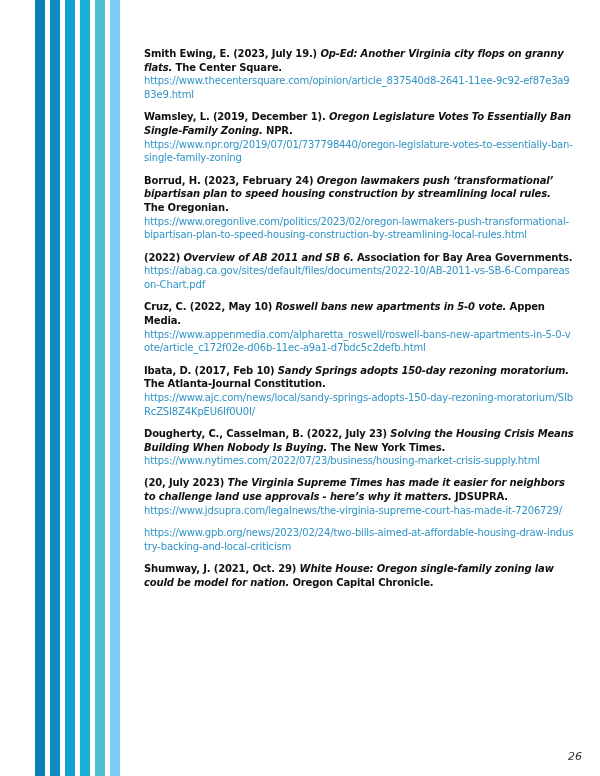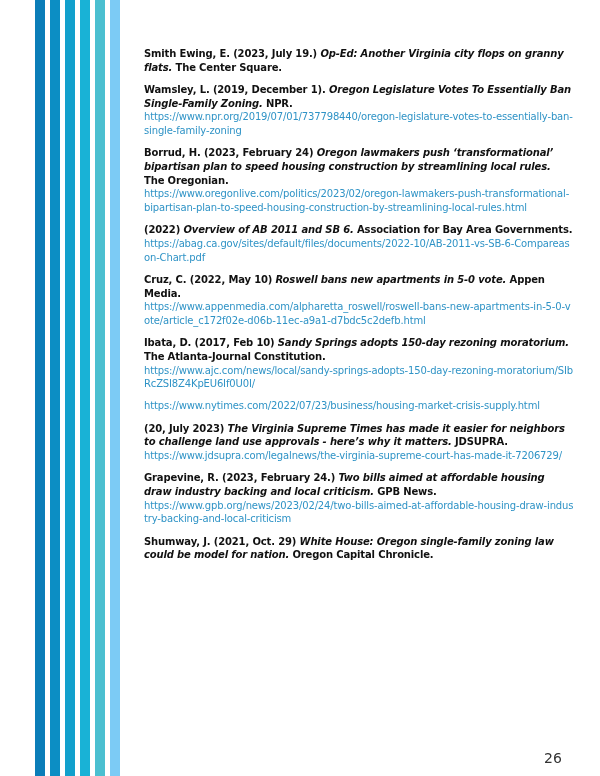--- a/index.html
+++ b/index.html
@@ -48,41 +48,43 @@
     }
     .url {
       display: block;
       color: #2f93c6;
       font-weight: normal;
       word-break: break-all;
       text-decoration: none;
     }
     .page-number {
       position: absolute;
-      left: 544px;
+      left: 568px;
       top: 750px;
-      font-size: 14px;
+      font-size: 11px;
       color: #333333;
+      font-style: italic;
     }
   </style>
 </head>
 <body>
 
 <div class="stripes">
   <div class="stripe" style="left: 35px; background: rgb(11, 125, 184);"></div>
   <div class="stripe" style="left: 50px; background: rgb(12, 142, 196);"></div>
   <div class="stripe" style="left: 65px; background: rgb(18, 160, 204);"></div>
   <div class="stripe" style="left: 80px; background: rgb(25, 178, 214);"></div>
   <div class="stripe" style="left: 95px; background: rgb(75, 191, 208);"></div>
   <div class="stripe" style="left: 110px; background: rgb(124, 203, 245);"></div>
 </div>
 
 <div class="content">
   <div class="entry">
     <span class="cite"><span>Smith Ewing, E. (2023, July 19.) </span><span class="title">Op-Ed: Another Virginia city flops on granny flats.</span><span> The Center Square.</span></span>
+    <a class="url">https://www.thecentersquare.com/opinion/article_837540d8-2641-11ee-9c92-ef87e3a983e9.html</a>
   </div>
   <div class="entry">
     <span class="cite"><span>Wamsley, L. (2019, December 1). </span><span class="title">Oregon Legislature Votes To Essentially Ban Single-Family Zoning.</span><span> NPR.</span></span>
     <a class="url">https://www.npr.org/2019/07/01/737798440/oregon-legislature-votes-to-essentially-ban-single-family-zoning</a>
   </div>
   <div class="entry">
     <span class="cite"><span>Borrud, H. (2023, February 24) </span><span class="title">Oregon lawmakers push ‘transformational’ bipartisan plan to speed housing construction by streamlining local rules.</span><span> The Oregonian.</span></span>
     <a class="url">https://www.oregonlive.com/politics/2023/02/oregon-lawmakers-push-transformational-bipartisan-plan-to-speed-housing-construction-by-streamlining-local-rules.html</a>
   </div>
   <div class="entry">
@@ -91,28 +93,28 @@
   </div>
   <div class="entry">
     <span class="cite"><span>Cruz, C. (2022, May 10) </span><span class="title">Roswell bans new apartments in 5-0 vote.</span><span> Appen Media.</span></span>
     <a class="url">https://www.appenmedia.com/alpharetta_roswell/roswell-bans-new-apartments-in-5-0-vote/article_c172f02e-d06b-11ec-a9a1-d7bdc5c2defb.html</a>
   </div>
   <div class="entry">
     <span class="cite"><span>Ibata, D. (2017, Feb 10) </span><span class="title">Sandy Springs adopts 150-day rezoning moratorium.</span><span> The Atlanta-Journal Constitution.</span></span>
     <a class="url">https://www.ajc.com/news/local/sandy-springs-adopts-150-day-rezoning-moratorium/SIbRcZSI8Z4KpEU6If0U0I/</a>
   </div>
   <div class="entry">
+    <span class="cite"><span>Dougherty, C., Casselman, B. (2022, July 23) </span><span class="title">Solving the Housing Crisis Means Building When Nobody Is Buying.</span><span> The New York Times.</span></span>
     <a class="url">https://www.nytimes.com/2022/07/23/business/housing-market-crisis-supply.html</a>
   </div>
   <div class="entry">
     <span class="cite"><span>(20, July 2023) </span><span class="title">The Virginia Supreme Times has made it easier for neighbors to challenge land use approvals - here’s why it matters.</span><span> JDSUPRA.</span></span>
     <a class="url">https://www.jdsupra.com/legalnews/the-virginia-supreme-court-has-made-it-7206729/</a>
   </div>
   <div class="entry">
-    <span class="cite"><span>Grapevine, R. (2023, February 24.) </span><span class="title">Two bills aimed at affordable housing draw industry backing and local criticism.</span><span> GPB News.</span></span>
     <a class="url">https://www.gpb.org/news/2023/02/24/two-bills-aimed-at-affordable-housing-draw-industry-backing-and-local-criticism</a>
   </div>
   <div class="entry">
     <span class="cite"><span>Shumway, J. (2021, Oct. 29) </span><span class="title">White House: Oregon single-family zoning law could be model for nation.</span><span> Oregon Capital Chronicle.</span></span>
   </div>
 </div>
 
 <div class="page-number">26</div>
 
 </body></html>

